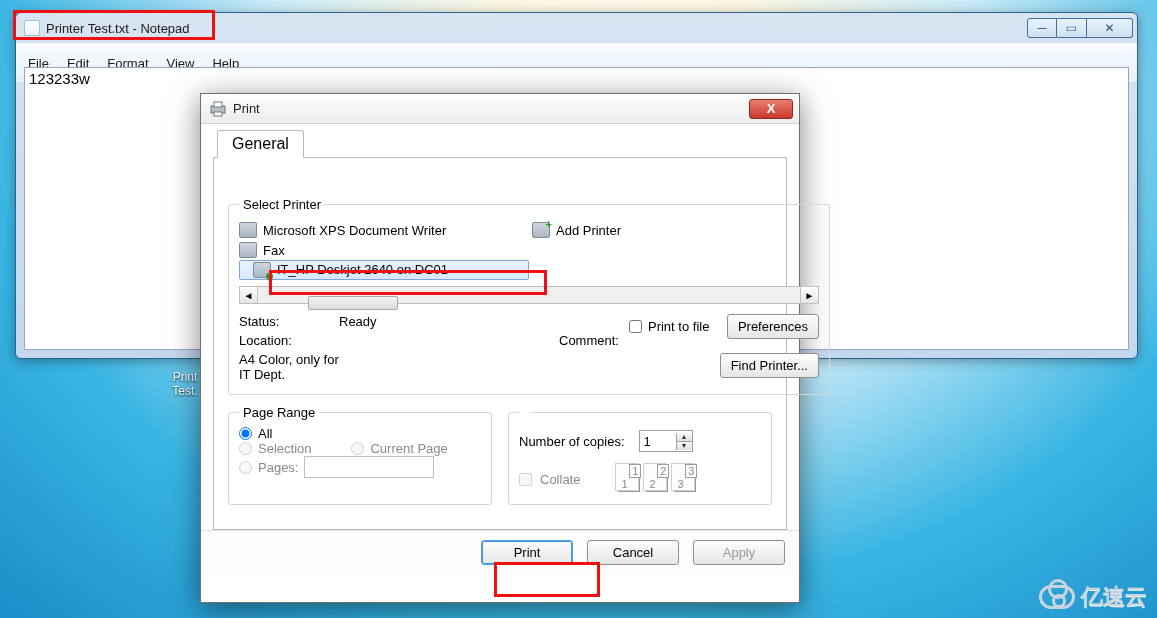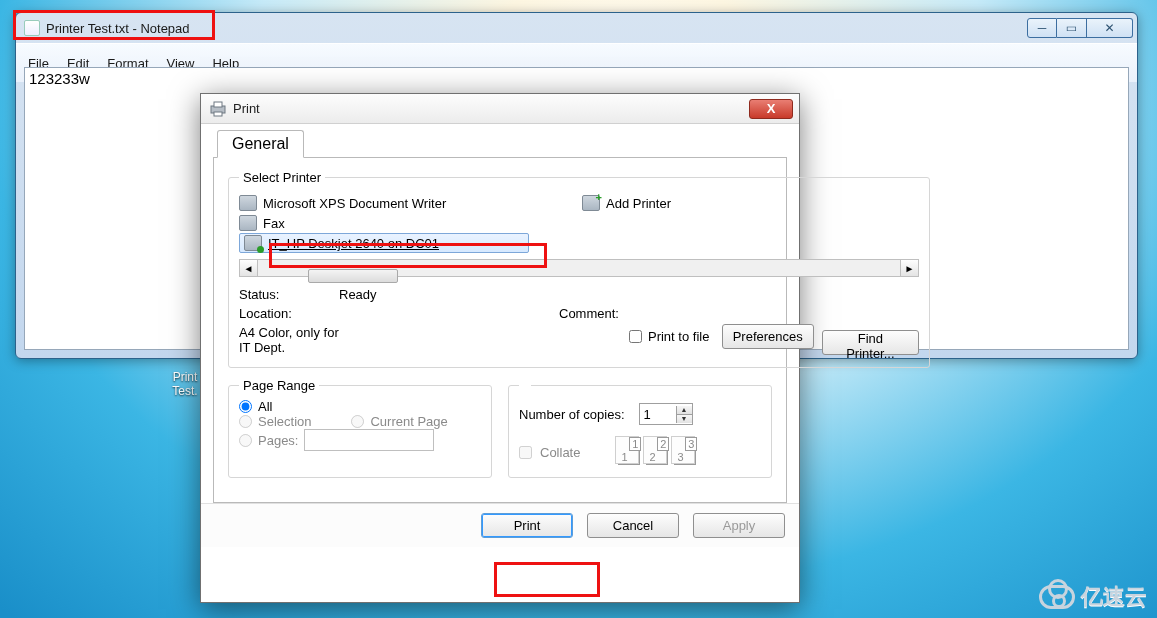--- a/index.html
+++ b/index.html
@@ -110,38 +110,38 @@
 
   .printer-list { margin: 2px 0 6px; }
   .printer-list .row { display: flex; align-items: center; gap: 6px; height: 20px; }
   .printer-list .col { flex: 1; display: flex; align-items: center; gap: 6px; }
   .picon { width: 18px; height: 16px; background: linear-gradient(#cfd7df,#aab6c2); border: 1px solid #7f8a95; border-radius: 2px; position:relative;}
   .picon.add::after { content:"+"; position:absolute; right:-3px; top:-5px; color:#2a9d2a; font-weight:bold; font-size:11px;}
   .picon.net::after { content:""; position:absolute; right:-3px; bottom:-3px; width:7px; height:7px; background:#2a9d2a; border-radius:50%;}
   .selected-printer {
     width: 290px; background: linear-gradient(#eaf3ff,#d6e9ff);
     border: 1px solid #7da7d9; border-radius: 2px;
-    display:flex; align-items:flex-end; gap:6px; padding:1px 4px;text-decoration:underline;
+    display:flex; align-items:flex-start; gap:6px; padding:1px 13px;
   }
   .red-box-sel {
     position: absolute; border: 3px solid #e11; pointer-events: none;
     left: 40px; top: 58px; width: 278px; height: 25px;
   }
 
   .hscroll {
     height: 18px; border: 1px solid #bfbfbf; background: #f0f0f0;
     display:flex; align-items:center; margin: 6px 0 10px;
   }
   .hscroll .arrow { width: 18px; height: 100%; background: linear-gradient(#fefefe,#e4e4e4); border-right:1px solid #bfbfbf; display:flex;align-items:center;justify-content:center; font-size:10px;}
   .hscroll .arrow.r { border-right:none; border-left:1px solid #bfbfbf;}
   .hscroll .track { flex:1; position:relative;}
   .hscroll .thumb { position:absolute; left:50px; top:1px; width:90px; height:14px; background:linear-gradient(#f4f4f4,#dcdcdc); border:1px solid #a9a9a9; border-radius:2px;}
 
   .info-grid { display: grid; grid-template-columns: 100px 220px 1fr; row-gap: 4px; align-items: center; }
-  .info-right { display:flex; flex-direction:row; align-items:flex-end; gap:8px; }
+  .info-right { display:flex; flex-direction:column; align-items:flex-end; gap:8px; }
   .chkline { display:flex; align-items:center; gap:6px; margin-bottom: 6px; justify-content: flex-start; width: 190px;}
   .winbtn {
     min-width: 92px; height: 25px; padding: 0 10px;
     border: 1px solid #8f8f8f; border-radius: 3px;
     background: linear-gradient(#fdfdfd,#e6e6e6);
     font-size: 13px; color: #000; text-align:center;
   }
   .winbtn.disabled { color: #9a9a9a; }
   .winbtn.default { box-shadow: 0 0 0 1px #3399ff inset; border-color: #5b9dd9; }
 
@@ -230,21 +230,21 @@
     <div class="pd-close">X</div>
   </div>
 
   <div class="pd-body">
     <div class="tabstrip">
       <div class="tab">General</div>
     </div>
 
     <div class="tab-panel">
 
-      <fieldset class="groupbox" style="position:relative;">
+      <fieldset class="groupbox" style="position:relative;margin-top:27px;">
         <legend>Select Printer</legend>
 
         <div class="printer-list">
           <div class="row">
             <div class="col">
               <span class="picon"></span>
               <span>Microsoft XPS Document Writer</span>
             </div>
             <div class="col">
               <span class="picon add"></span>

